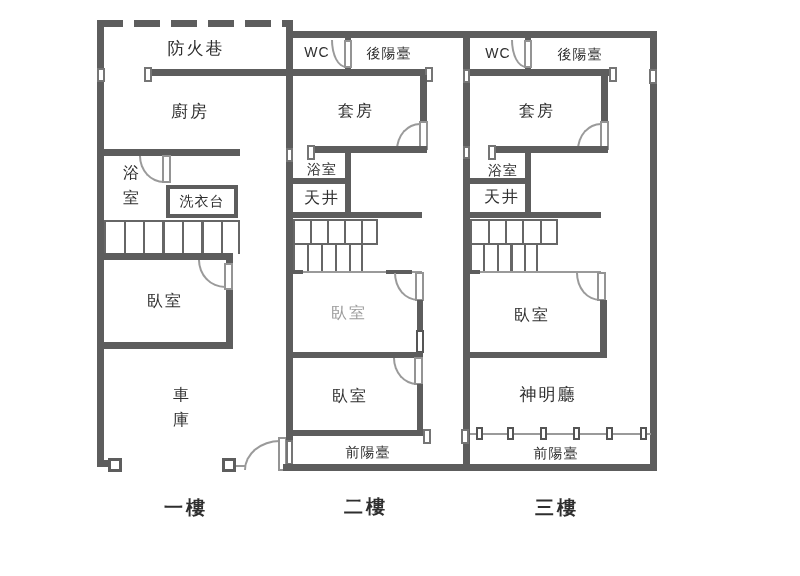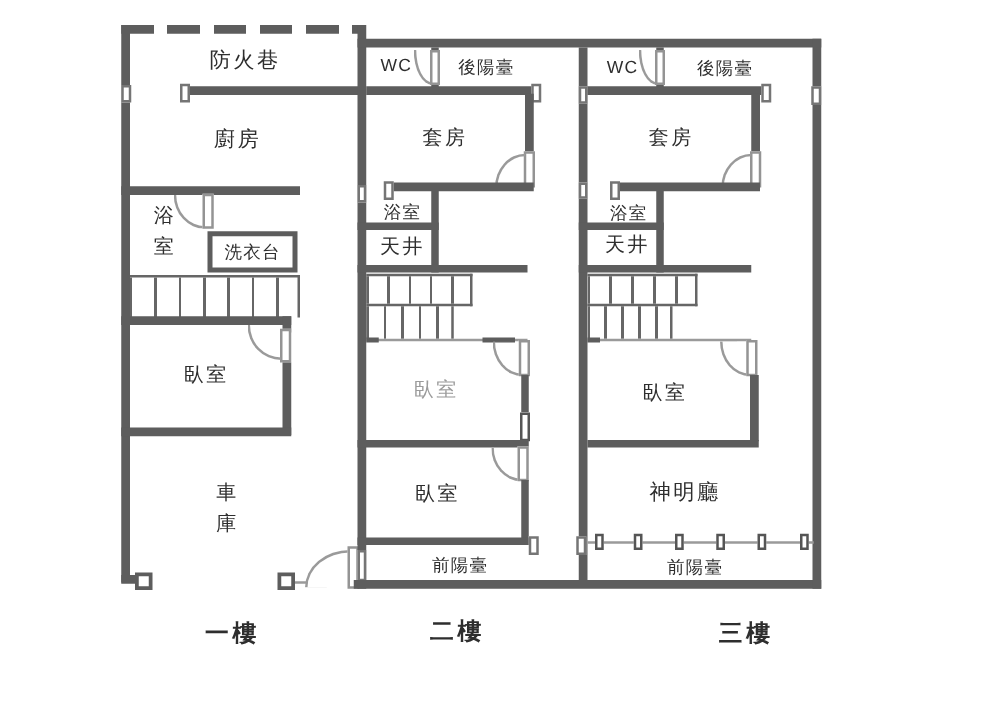--- a/index.html
+++ b/index.html
@@ -182,15 +182,15 @@
   <div class="lbl big" style="left:366px;top:506px;">二樓</div>
 
   <div class="lbl sm" style="left:498px;top:53px;">WC</div>
   <div class="lbl sm" style="left:580px;top:54px;">後陽臺</div>
   <div class="lbl" style="left:537px;top:111px;">套房</div>
   <div class="lbl sm" style="left:503px;top:170px;">浴室</div>
   <div class="lbl" style="left:502px;top:197px;">天井</div>
   <div class="lbl" style="left:532px;top:315px;">臥室</div>
   <div class="lbl md" style="left:548px;top:394px;">神明廳</div>
   <div class="lbl sm" style="left:556px;top:453px;">前陽臺</div>
-  <div class="lbl big" style="left:597px;top:507px;">三樓</div>
+  <div class="lbl big" style="left:557px;top:507px;">三樓</div>
 
 </div>
 
 </body></html>

